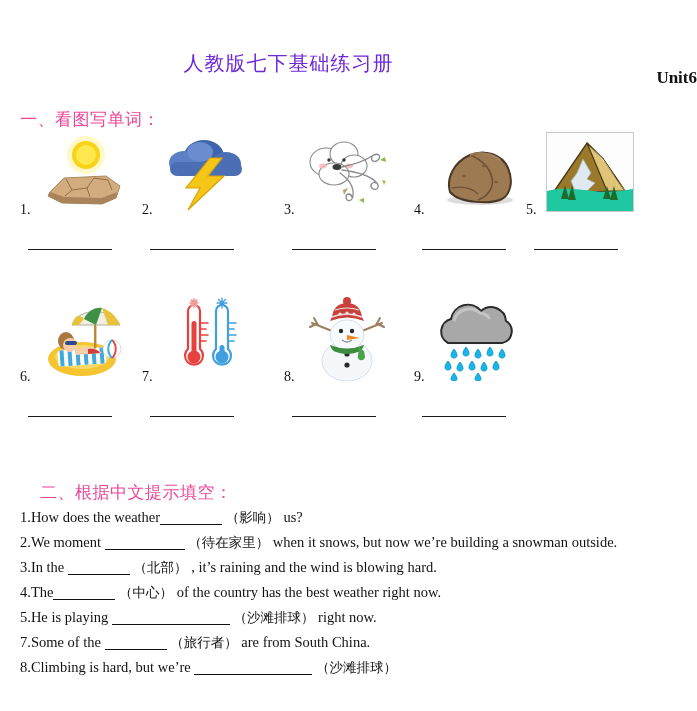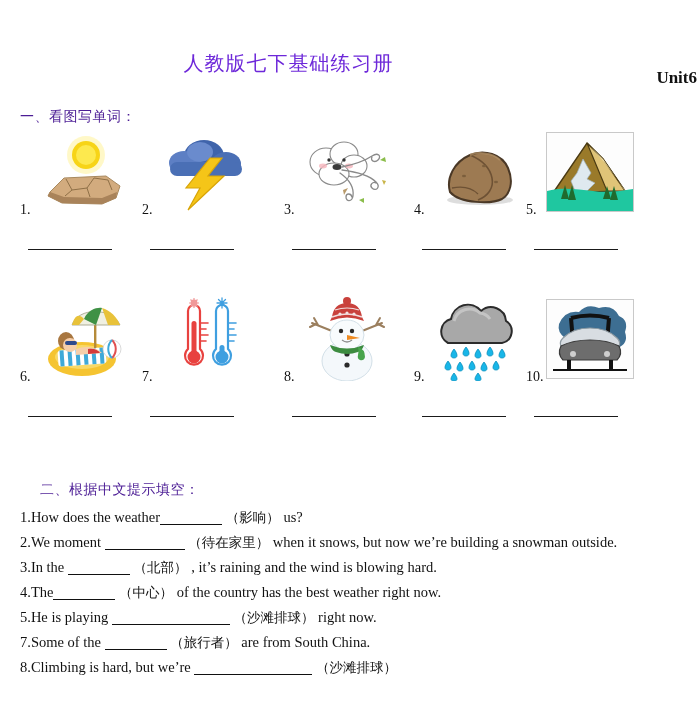--- a/index.html
+++ b/index.html
@@ -40,23 +40,23 @@
     top: 68px;
     left: 0;
     width: 697px;
     text-align: right;
     font-size: 17px;
     font-weight: bold;
     color: #111;
   }
   .section-heading {
     position: absolute;
-    font-size: 14px;
+    font-size: 17px;
     font-family: Liberation Serif, serif;
-    color: #4c1d95;
+    color: #ec4899;
     letter-spacing: 0.5px;
   }
   #sec1 { top: 108px; left: 20px; }
   #sec2 { top: 481px; left: 20px; margin-left: 20px; }
 
   
   .pic-row {
     position: absolute;
     left: 0;
     width: 697px;
@@ -387,43 +387,20 @@
             <path d="M58 65 c4 5 4 9 0 9 c-4 0 -4 -4 0 -9z"></path>
             <path d="M70 64 c4 5 4 9 0 9 c-4 0 -4 -4 0 -9z"></path>
             <path d="M28 76 c4 5 4 8 0 8 c-4 0 -4 -3 0 -8z"></path>
             <path d="M52 76 c4 5 4 8 0 8 c-4 0 -4 -3 0 -8z"></path>
           </g>
         </svg>
       </div>
       <div class="blank-line"></div>
     </div>
 
-    <div class="pic-cell c4">
-      <span class="pic-num">10.</span>
-      <div class="pic-art framed">
-        <svg viewBox="0 0 86 78">
-          <rect x="0" y="0" width="86" height="78" fill="#fdfdfd"></rect>
-          <path d="M12 24 q6 -14 20 -12 q8 -9 20 -4 q14 -4 20 8 q10 4 6 16 q4 12 -8 16 q-6 10 -20 6 q-12 6 -22 -2 q-12 -2 -10 -14 q-8 -6 -6 -14 z" fill="#3d6e92"></path>
-          <g stroke="#111111" stroke-width="4" fill="none">
-            <path d="M24 18 L26 42 M62 18 L60 42"></path>
-            <path d="M24 18 q19 -5 38 0"></path>
-          </g>
-          <path d="M16 38 q10 -10 27 -10 q17 0 27 10 q4 4 2 8 l-58 0 q-2 -4 2 -8 z" fill="#d8dde2" stroke="#8e9aa2" stroke-width="1.2"></path>
-          <path d="M14 46 q12 -6 29 -6 q17 0 29 6 q4 8 -2 14 l-54 0 q-6 -6 -2 -14 z" fill="#6d6d6d" stroke="#3a3a3a" stroke-width="1.2"></path>
-          <circle cx="26" cy="54" r="3" fill="#cfcfcf"></circle>
-          <circle cx="60" cy="54" r="3" fill="#cfcfcf"></circle>
-          <g stroke="#111111" stroke-width="4">
-            <path d="M22 60 L22 70"></path>
-            <path d="M64 60 L64 70"></path>
-          </g>
-          <path d="M6 70 L80 70" stroke="#111111" stroke-width="2"></path>
-        </svg>
-      </div>
-      <div class="blank-line"></div>
-    </div>
   </div>
 
   <div class="section-heading" id="sec2">二、根据中文提示填空：</div>
 
   <div class="sentences">
 
     <div class="sentence">
       <span>1.</span><span>How does the weather</span><span class="gap g-sm"></span>
       <span class="cn">（影响）</span>
       <span>us?</span>

